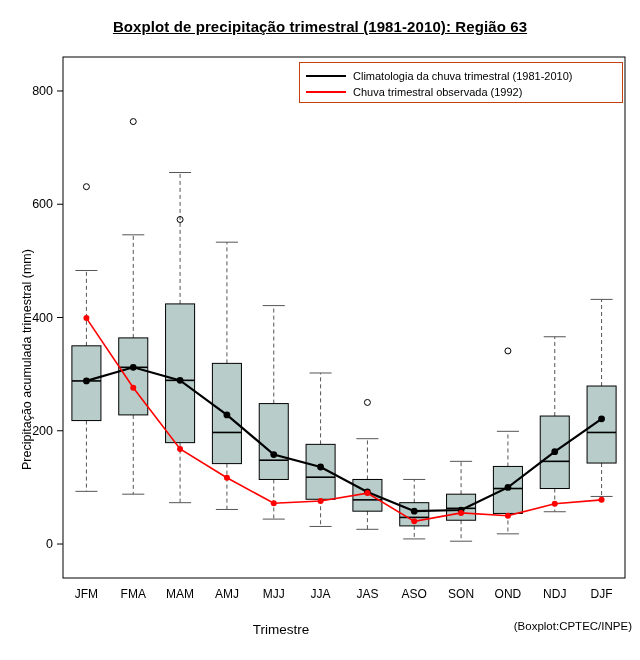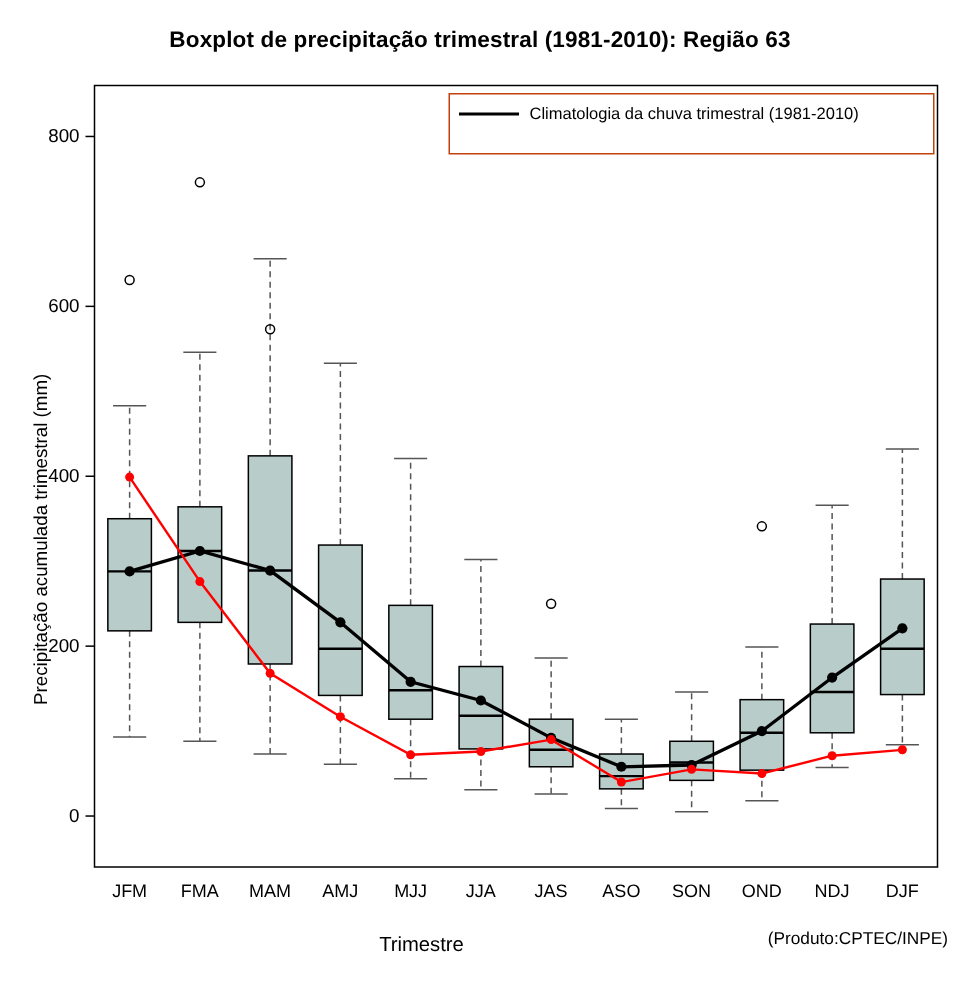--- a/index.html
+++ b/index.html
@@ -21,20 +21,21 @@
   }
   .chart-title {
     position: absolute;
     top: 18px;
     left: 0;
     width: 640px;
     text-align: center;
     font-size: 15px;
     font-weight: bold;
     letter-spacing: 0.1px;
+    text-decoration: underline;
   }
   svg.plot {
     position: absolute;
     top: 0;
     left: 0;
   }
   .axis-title-y {
     position: absolute;
     left: 2px;
     top: 0;
@@ -258,22 +259,26 @@
         <circle cx="601.5833333333334" cy="499.85" r="3" fill="#ff0000"></circle>
       </g>
   </svg>
 
   <div class="axis-title-y">
     <span>Precipitação acumulada trimestral (mm)</span>
   </div>
 
   <div class="axis-title-x">Trimestre</div>
 
-  <div class="credit">(Produto:CPTEC/INPE)</div>
+  <div class="credit">(Boxplot:CPTEC/INPE)</div>
 
   <div class="legend-box">
     <div class="legend-row r1">
       <div class="legend-line" style="border-top-color:#000000"></div>
       <div class="legend-label">Climatologia da chuva trimestral (1981-2010)</div>
     </div>
+    <div class="legend-row r2">
+      <div class="legend-line" style="border-top-color:#ff0000"></div>
+      <div class="legend-label">Chuva trimestral observada (1992)</div>
+    </div>
   </div>
 
 </div>
 
 </body></html>

